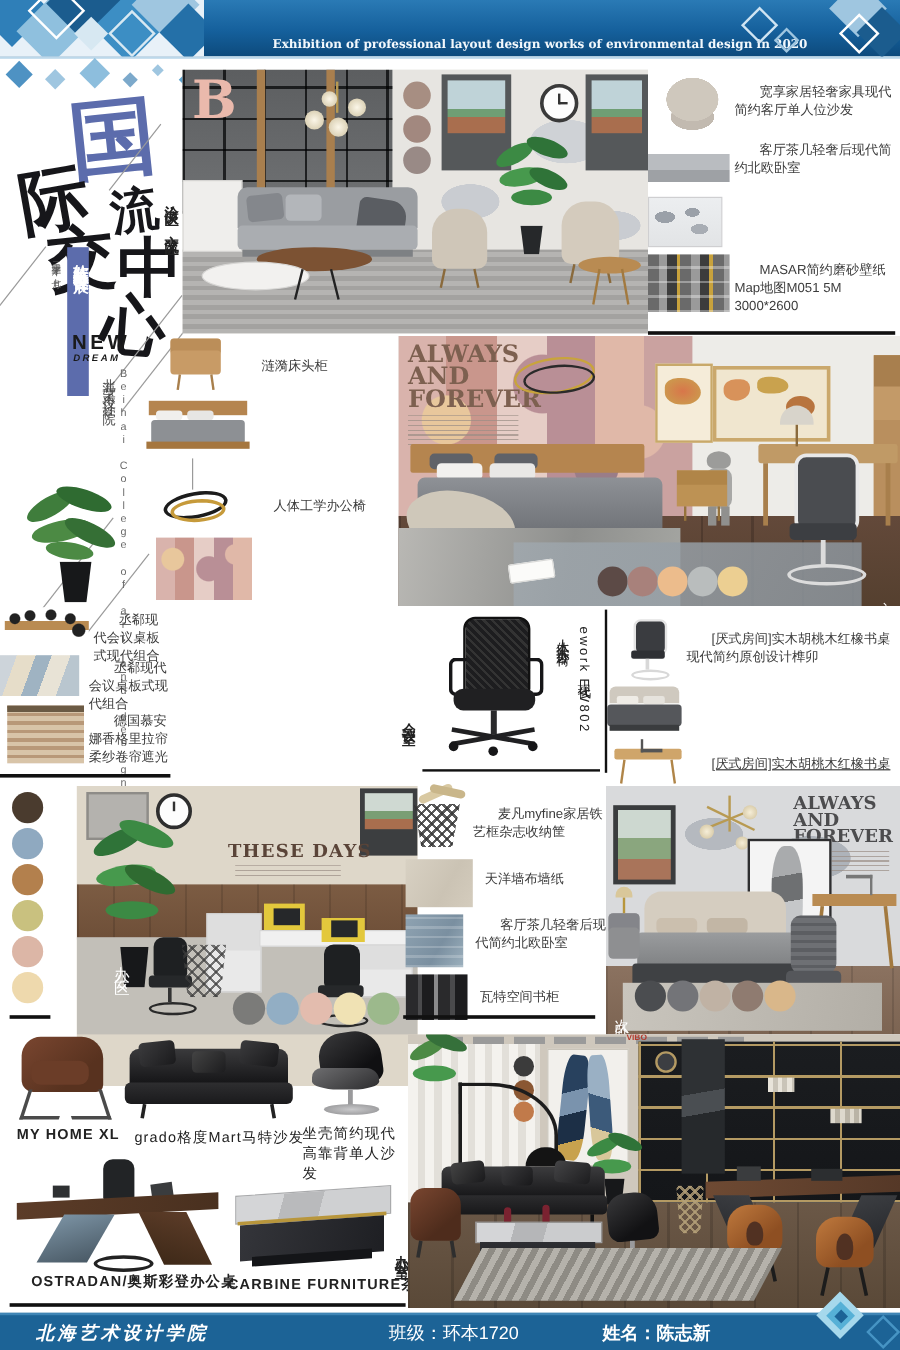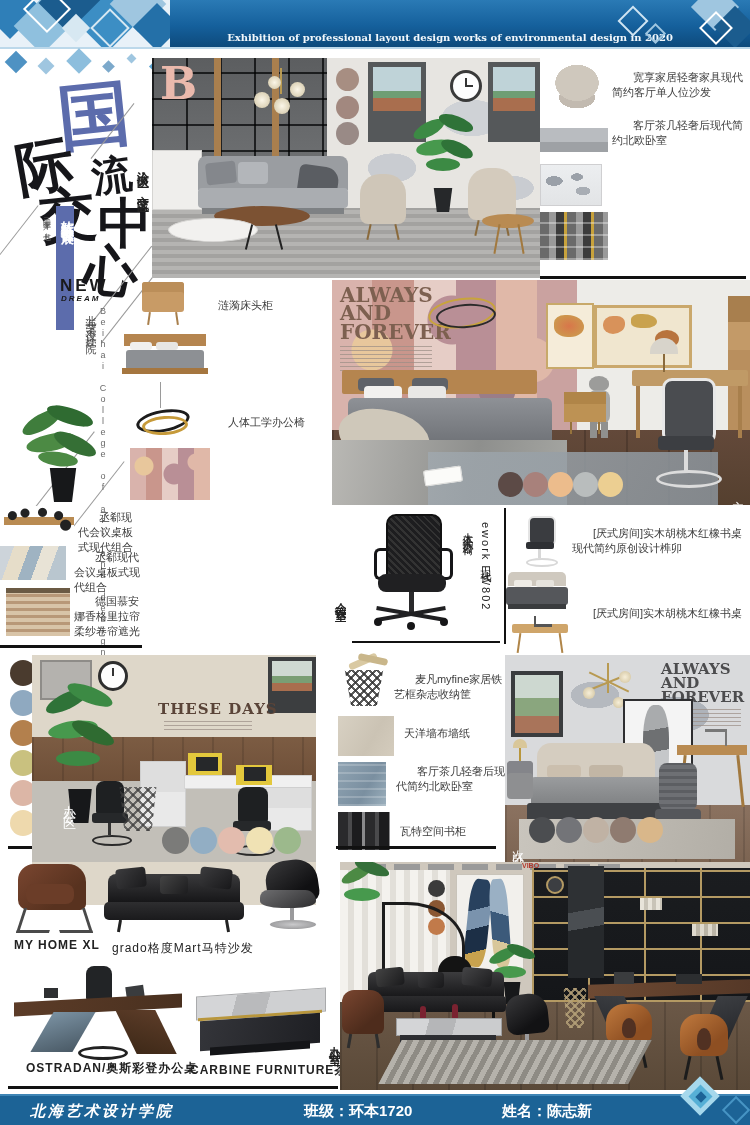--- a/index.html
+++ b/index.html
@@ -170,20 +170,21 @@
   <div class="th" style="left:548px;top:64px;width:58px;height:54px;
     background:radial-gradient(ellipse 24px 20px at 50% 35%,#cfc8bd 0 90%,transparent 91%),radial-gradient(ellipse 20px 12px at 50% 62%,#c2bab0 0 90%,transparent 91%),linear-gradient(#fff,#fff);"></div>
   <p class="ann" style="left:612px;top:70px;width:134px;">宽享家居轻奢家具现代简约客厅单人位沙发</p>
   <div class="th" style="left:540px;top:120px;width:68px;height:40px;
     background:linear-gradient(180deg,#fff 0 20%,#b9bcc0 20% 55%,#9ea1a5 55% 80%,#fff 80%),linear-gradient(#fff,#fff);"></div>
   <p class="ann" style="left:612px;top:118px;width:134px;">客厅茶几轻奢后现代简约北欧卧室</p>
   <div class="th" style="left:540px;top:164px;width:60px;height:40px;border:1px solid #cfcfd1;
     background:radial-gradient(ellipse 14px 8px at 22% 40%,#9aa0a8 0 60%,transparent 61%),radial-gradient(ellipse 10px 6px at 60% 30%,#9aa0a8 0 60%,transparent 61%),radial-gradient(ellipse 12px 7px at 70% 65%,#a8adb4 0 60%,transparent 61%),linear-gradient(#eceef0,#e2e4e6);"></div>
   <div class="th" style="left:540px;top:212px;width:68px;height:48px;
     background:repeating-linear-gradient(0deg,rgba(255,255,255,.35) 0 2px,transparent 2px 12px),repeating-linear-gradient(90deg,#6a6a6a 0 9px,#9a9a9a 9px 16px,#3c3c3c 16px 24px,#c8a23c 24px 27px);"></div>
+  <p class="ann" style="left:612px;top:218px;width:134px;">MASAR简约磨砂壁纸Map地图M051 5M 3000*2600</p>
   <div class="legline" style="left:540px;top:276px;width:206px;height:3px;"></div>
 
   <div class="th" style="left:140px;top:280px;width:46px;height:46px;">
     <div class="abs" style="left:2px;top:2px;width:42px;height:30px;background:#c89b66;border-radius:3px;box-shadow:inset 0 10px 0 #bb8e59;"></div>
     <div class="abs" style="left:8px;top:32px;width:2px;height:13px;background:#a87f4c;transform:rotate(8deg);"></div>
     <div class="abs" style="left:36px;top:32px;width:2px;height:13px;background:#a87f4c;transform:rotate(-8deg);"></div>
   </div>
   <p class="ann" style="left:218px;top:298px;width:110px;text-indent:0;">涟漪床头柜</p>
   <div class="th" style="left:120px;top:334px;width:90px;height:44px;">
     <div class="abs" style="left:4px;top:0;width:82px;height:12px;background:#b5854f;"></div>
@@ -315,31 +316,31 @@
     <div class="abs" style="left:30px;top:8px;width:18px;height:7px;background:#e6e3dd;border-radius:2px;"></div>
     <div class="abs" style="left:0;top:15px;width:62px;height:18px;background:#55575b;border-radius:3px;"></div>
     <div class="abs" style="left:2px;top:32px;width:58px;height:5px;background:#3a3c3e;"></div>
   </div>
   <div class="th" style="left:512px;top:616px;width:56px;height:40px;">
     <div class="abs" style="left:0;top:8px;width:56px;height:9px;background:#cfa56a;border-radius:2px;"></div>
     <div class="abs" style="left:22px;top:0;width:16px;height:8px;border-bottom:3px solid #555;border-left:2px solid #555;"></div>
     <div class="abs" style="left:6px;top:17px;width:2px;height:20px;background:#b08548;transform:rotate(8deg);"></div>
     <div class="abs" style="left:48px;top:17px;width:2px;height:20px;background:#b08548;transform:rotate(-8deg);"></div>
   </div>
-  <p class="ann" style="left:572px;top:606px;width:172px;">[厌式房间]实木胡桃木红橡书桌</p>
+  <p class="ann" style="left:572px;top:630px;width:172px;text-decoration:underline;">[厌式房间]实木胡桃木红橡书桌</p>
 
   <div class="sw" style="left: 10px; top: 660px; width: 26px; height: 26px; background-color: rgb(74, 59, 46);"></div>
   <div class="sw" style="left: 10px; top: 690px; width: 26px; height: 26px; background-color: rgb(143, 169, 192);"></div>
   <div class="sw" style="left: 10px; top: 720px; width: 26px; height: 26px; background-color: rgb(179, 128, 77);"></div>
   <div class="sw" style="left: 10px; top: 750px; width: 26px; height: 26px; background-color: rgb(201, 193, 127);"></div>
   <div class="sw" style="left: 10px; top: 780px; width: 26px; height: 26px; background-color: rgb(220, 182, 166);"></div>
   <div class="sw" style="left: 10px; top: 810px; width: 26px; height: 26px; background-color: rgb(238, 217, 173);"></div>
   <div class="legline" style="left:8px;top:846px;width:34px;height:3px;"></div>
 
-  <div class="photo" style="left:32px;top:655px;width:284px;height:250px;background:#ded7c9;">
+  <div class="photo" style="left:64px;top:655px;width:284px;height:250px;background:#ded7c9;">
     <div class="abs" style="left:0;top:82px;width:284px;height:46px;background:repeating-linear-gradient(90deg,rgba(0,0,0,.12) 0 2px,transparent 2px 30px),linear-gradient(#7c5c43,#6e4f38);"></div>
     <div class="abs" style="left:0;top:126px;width:284px;height:81px;background:#c2bfb8;"></div>
     <div class="abs" style="left:8px;top:5px;width:48px;height:36px;background:#b4b2ae;border:2px solid #8e8c88;"></div>
     <div class="abs" style="left:66px;top:6px;width:24px;height:24px;border-radius:50%;background:#fdfdfd;border:3px solid #2e2e2e;">
       <div class="abs" style="left:11px;top:4px;width:2px;height:8px;background:#333;"></div>
     </div>
     <div class="abs" style="left:236px;top:2px;width:48px;height:56px;background:#3c3e40;">
       <div class="abs" style="left:4px;top:4px;width:40px;height:30px;background:linear-gradient(#cfd9d2 50%,#7a9e74 50% 72%,#a96e4e 72%);"></div>
     </div>
     <p class="abs poster-word" style="left:126px;top:48px;font-size:15px;color:#5a4438;letter-spacing:1px;">THESE DAYS</p>
@@ -473,20 +474,21 @@
     <div class="abs" style="left:122px;top:52px;width:3px;height:12px;background:#222;transform:rotate(-10deg);"></div>
   </div>
   <p class="caption" style="left:112px;top:940px;">grado格度Mart马特沙发</p>
 
   <div class="abs" style="left:252px;top:860px;width:80px;height:72px;">
     <div class="abs" style="left:14px;top:0;width:52px;height:44px;background:linear-gradient(150deg,#3a3a3c,#101012 70%);border-radius:20px 22px 10px 14px;transform:rotate(-8deg);"></div>
     <div class="abs" style="left:8px;top:30px;width:56px;height:18px;background:linear-gradient(150deg,#6e6e70,#2c2c2e);border-radius:10px 14px 50% 50%;"></div>
     <div class="abs" style="left:38px;top:48px;width:4px;height:14px;background:#9a9a9c;"></div>
     <div class="abs" style="left:18px;top:60px;width:46px;height:9px;background:radial-gradient(#c9c9cb,#8e8e90);border-radius:50%;"></div>
   </div>
+  <p class="caption" style="left:252px;top:936px;width:80px;white-space:normal;line-height:17px;">坐壳简约现代高靠背单人沙发</p>
 
   <div class="abs" style="left:14px;top:966px;width:168px;height:92px;">
     <div class="abs" style="left:72px;top:0;width:26px;height:34px;background:#222426;border-radius:8px 8px 2px 2px;"></div>
     <div class="abs" style="left:30px;top:22px;width:14px;height:10px;background:#2e3032;"></div>
     <div class="abs" style="left:112px;top:20px;width:18px;height:12px;background:#3a3c3e;transform:rotate(-8deg);"></div>
     <div class="abs" style="left:0;top:32px;width:168px;height:14px;background:linear-gradient(100deg,#5c3c28,#49301f);transform:skewY(-3deg);"></div>
     <div class="abs" style="left:28px;top:46px;width:42px;height:40px;background:linear-gradient(160deg,#7a91a2,#4a5a66);transform:skewX(-30deg);"></div>
     <div class="abs" style="left:112px;top:44px;width:40px;height:44px;background:linear-gradient(200deg,#5c3c28,#3e2918);transform:skewX(26deg);"></div>
     <div class="abs" style="left:64px;top:80px;width:44px;height:8px;border:3px solid #222;border-radius:50%;"></div>
   </div>
@@ -580,21 +582,21 @@
     <div class="abs" style="left:50px;top:178px;width:250px;height:44px;background:repeating-linear-gradient(90deg,#b5b2ab 0 6px,#8e8b84 6px 12px);transform:skewX(-28deg);"></div>
     <div class="abs" style="left:0px;top:0px;width:56px;height:92px;">
       <div class="abs" style="left:0;top:6px;width:34px;height:12px;background:#4c8a44;border-radius:50%;transform:rotate(-28deg);"></div>
       <div class="abs" style="left:14px;top:0;width:36px;height:12px;background:#35703a;border-radius:50%;transform:rotate(20deg);"></div>
       <div class="abs" style="left:4px;top:26px;width:36px;height:13px;background:#47994d;border-radius:50%;"></div>
     </div>
   </div>
 
   <div id="ftr">
     <p class="t" style="left:30px;font-family:'DejaVu Serif','Liberation Serif',serif;font-style:italic;font-weight:bold;letter-spacing:3px;">北海艺术设计学院</p>
-    <p class="t" style="left:304px;font-weight:bold;">班级：环本1720</p>
+    <p class="t" style="left:324px;font-weight:normal;">班级：环本1720</p>
     <p class="t" style="left:502px;font-weight:bold;">姓名：陈志新</p>
   </div>
   <div class="dm" style="left:686px;top:1082px;width:28px;height:28px;background:#a6d8ec;"></div>
   <div class="dm" style="left:692px;top:1088px;width:17px;height:17px;background:#56b0d6;"></div>
   <div class="dm" style="left:697px;top:1093px;width:8px;height:8px;background:#1c6396;"></div>
   <div class="dm" style="left:726px;top:1100px;width:16px;height:16px;border:2px solid #4694c4;"></div>
 
 </div>
 
 </body></html>

